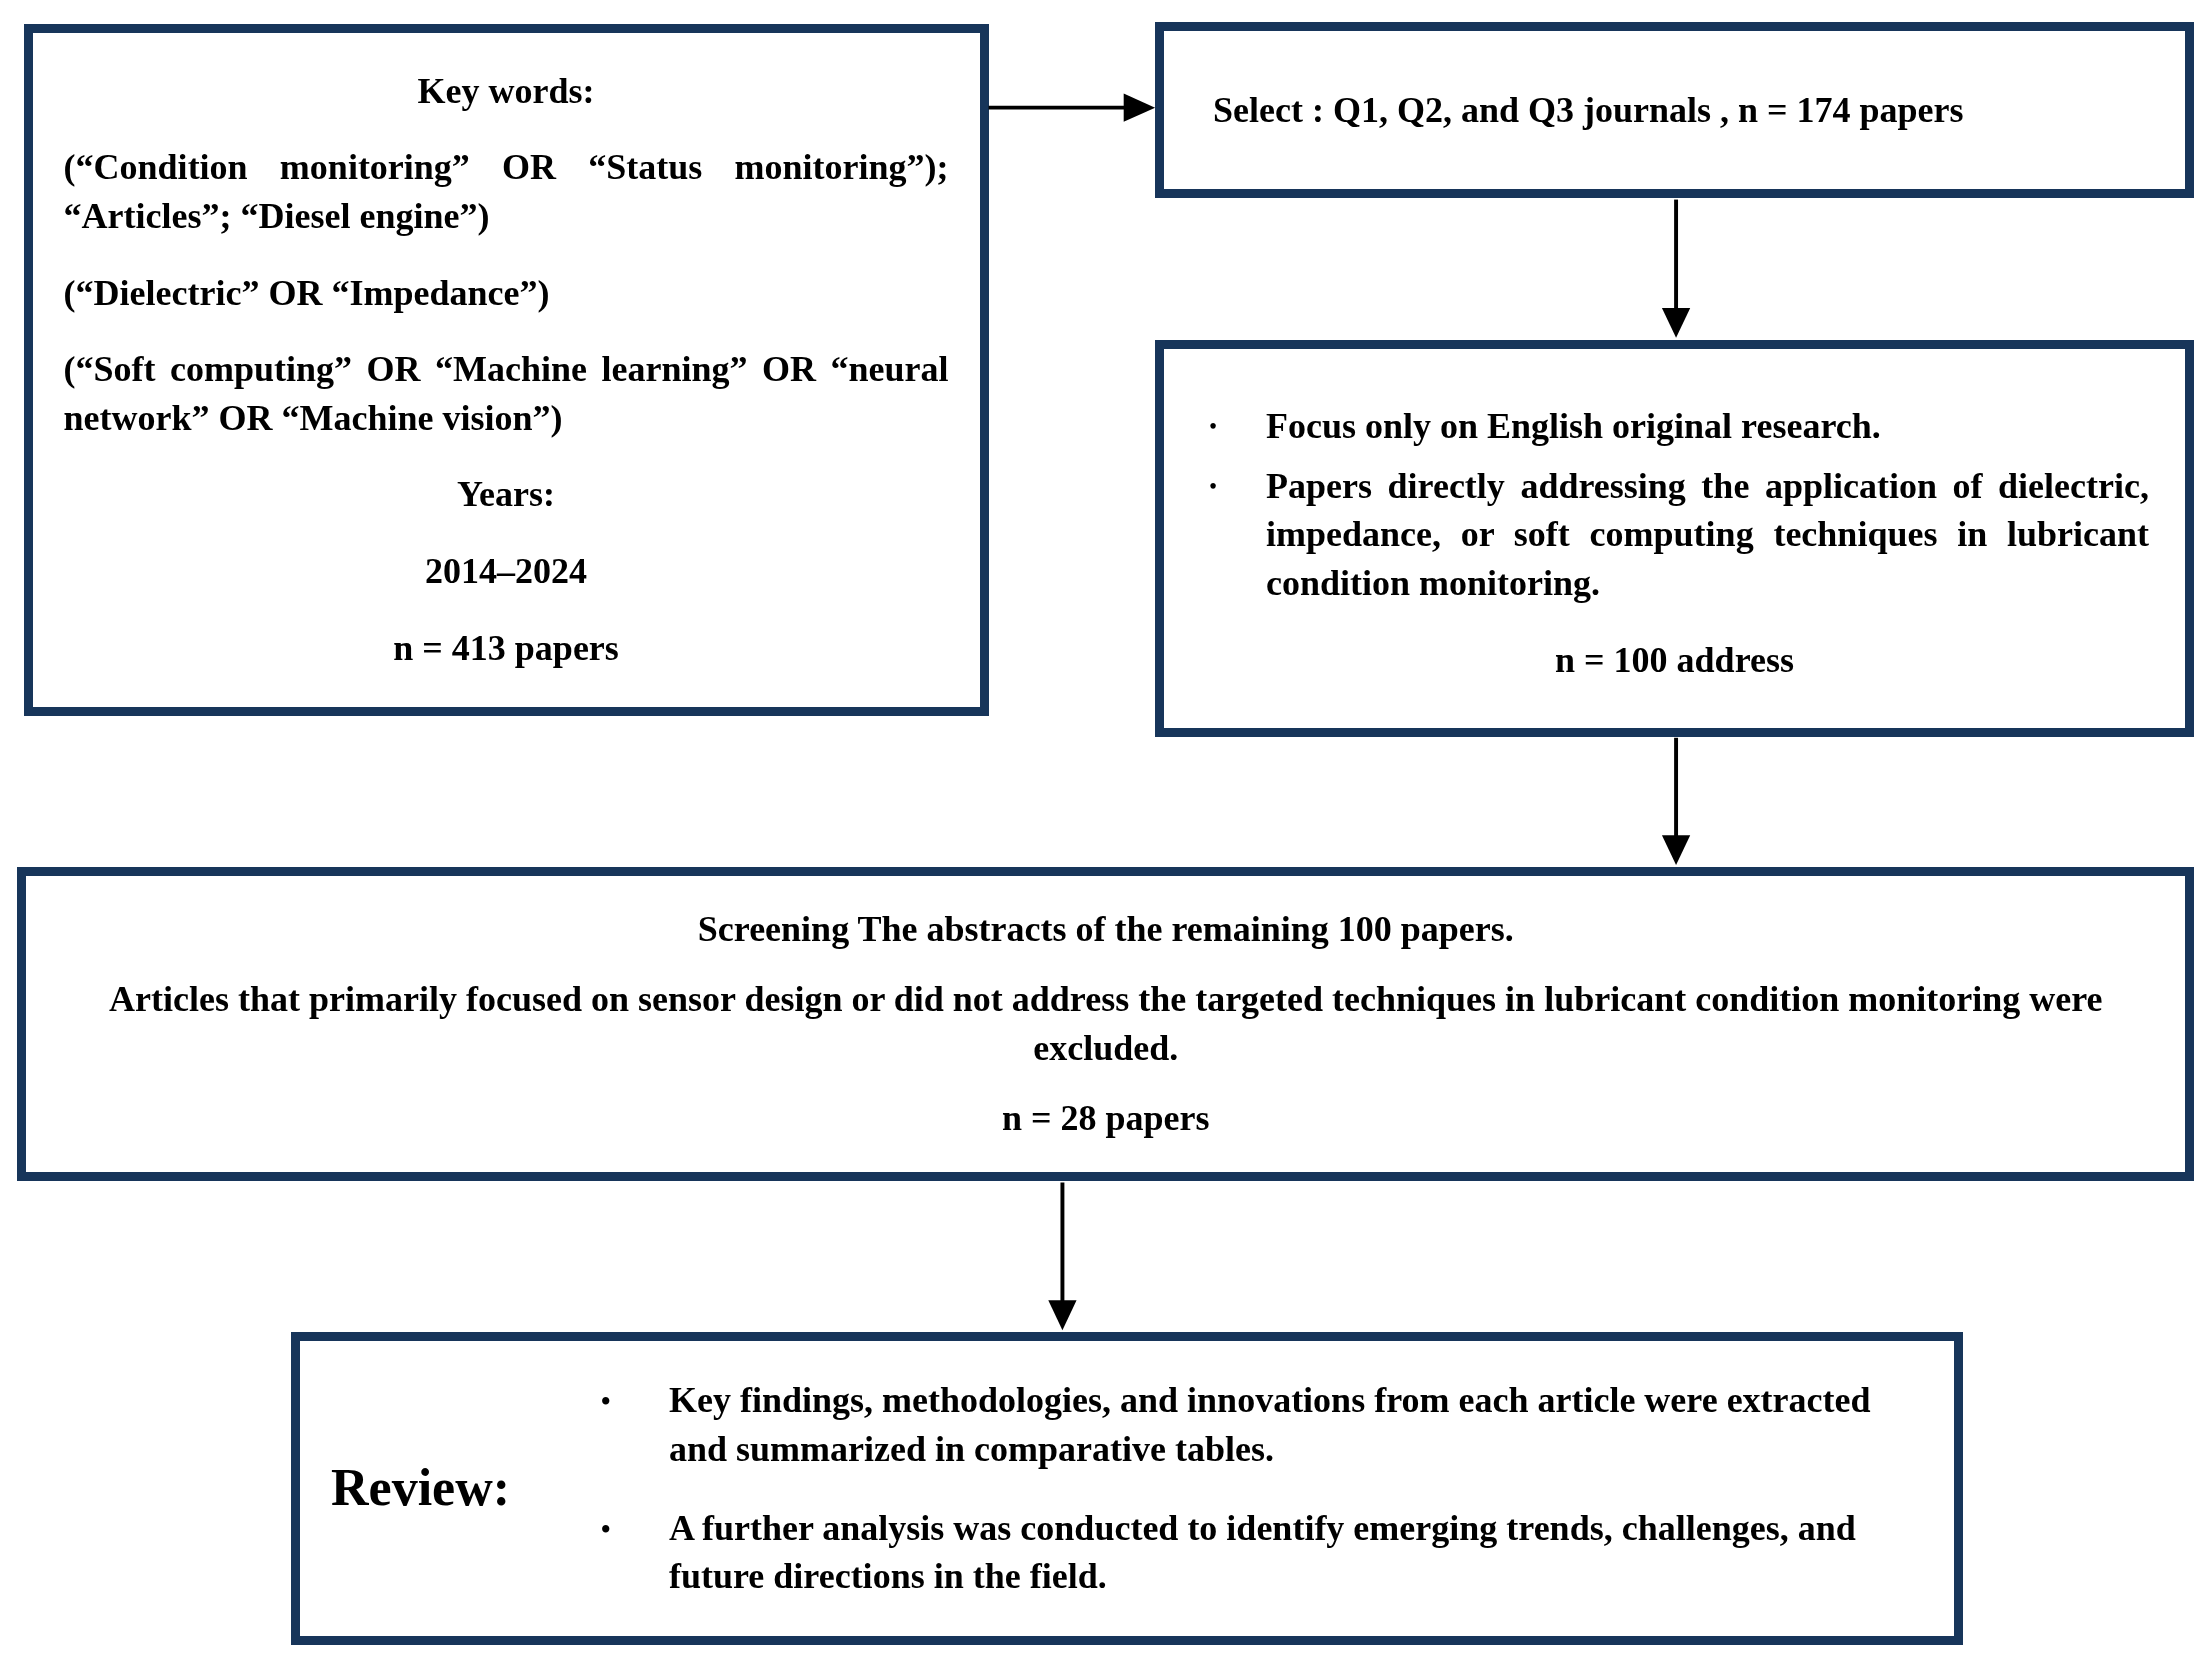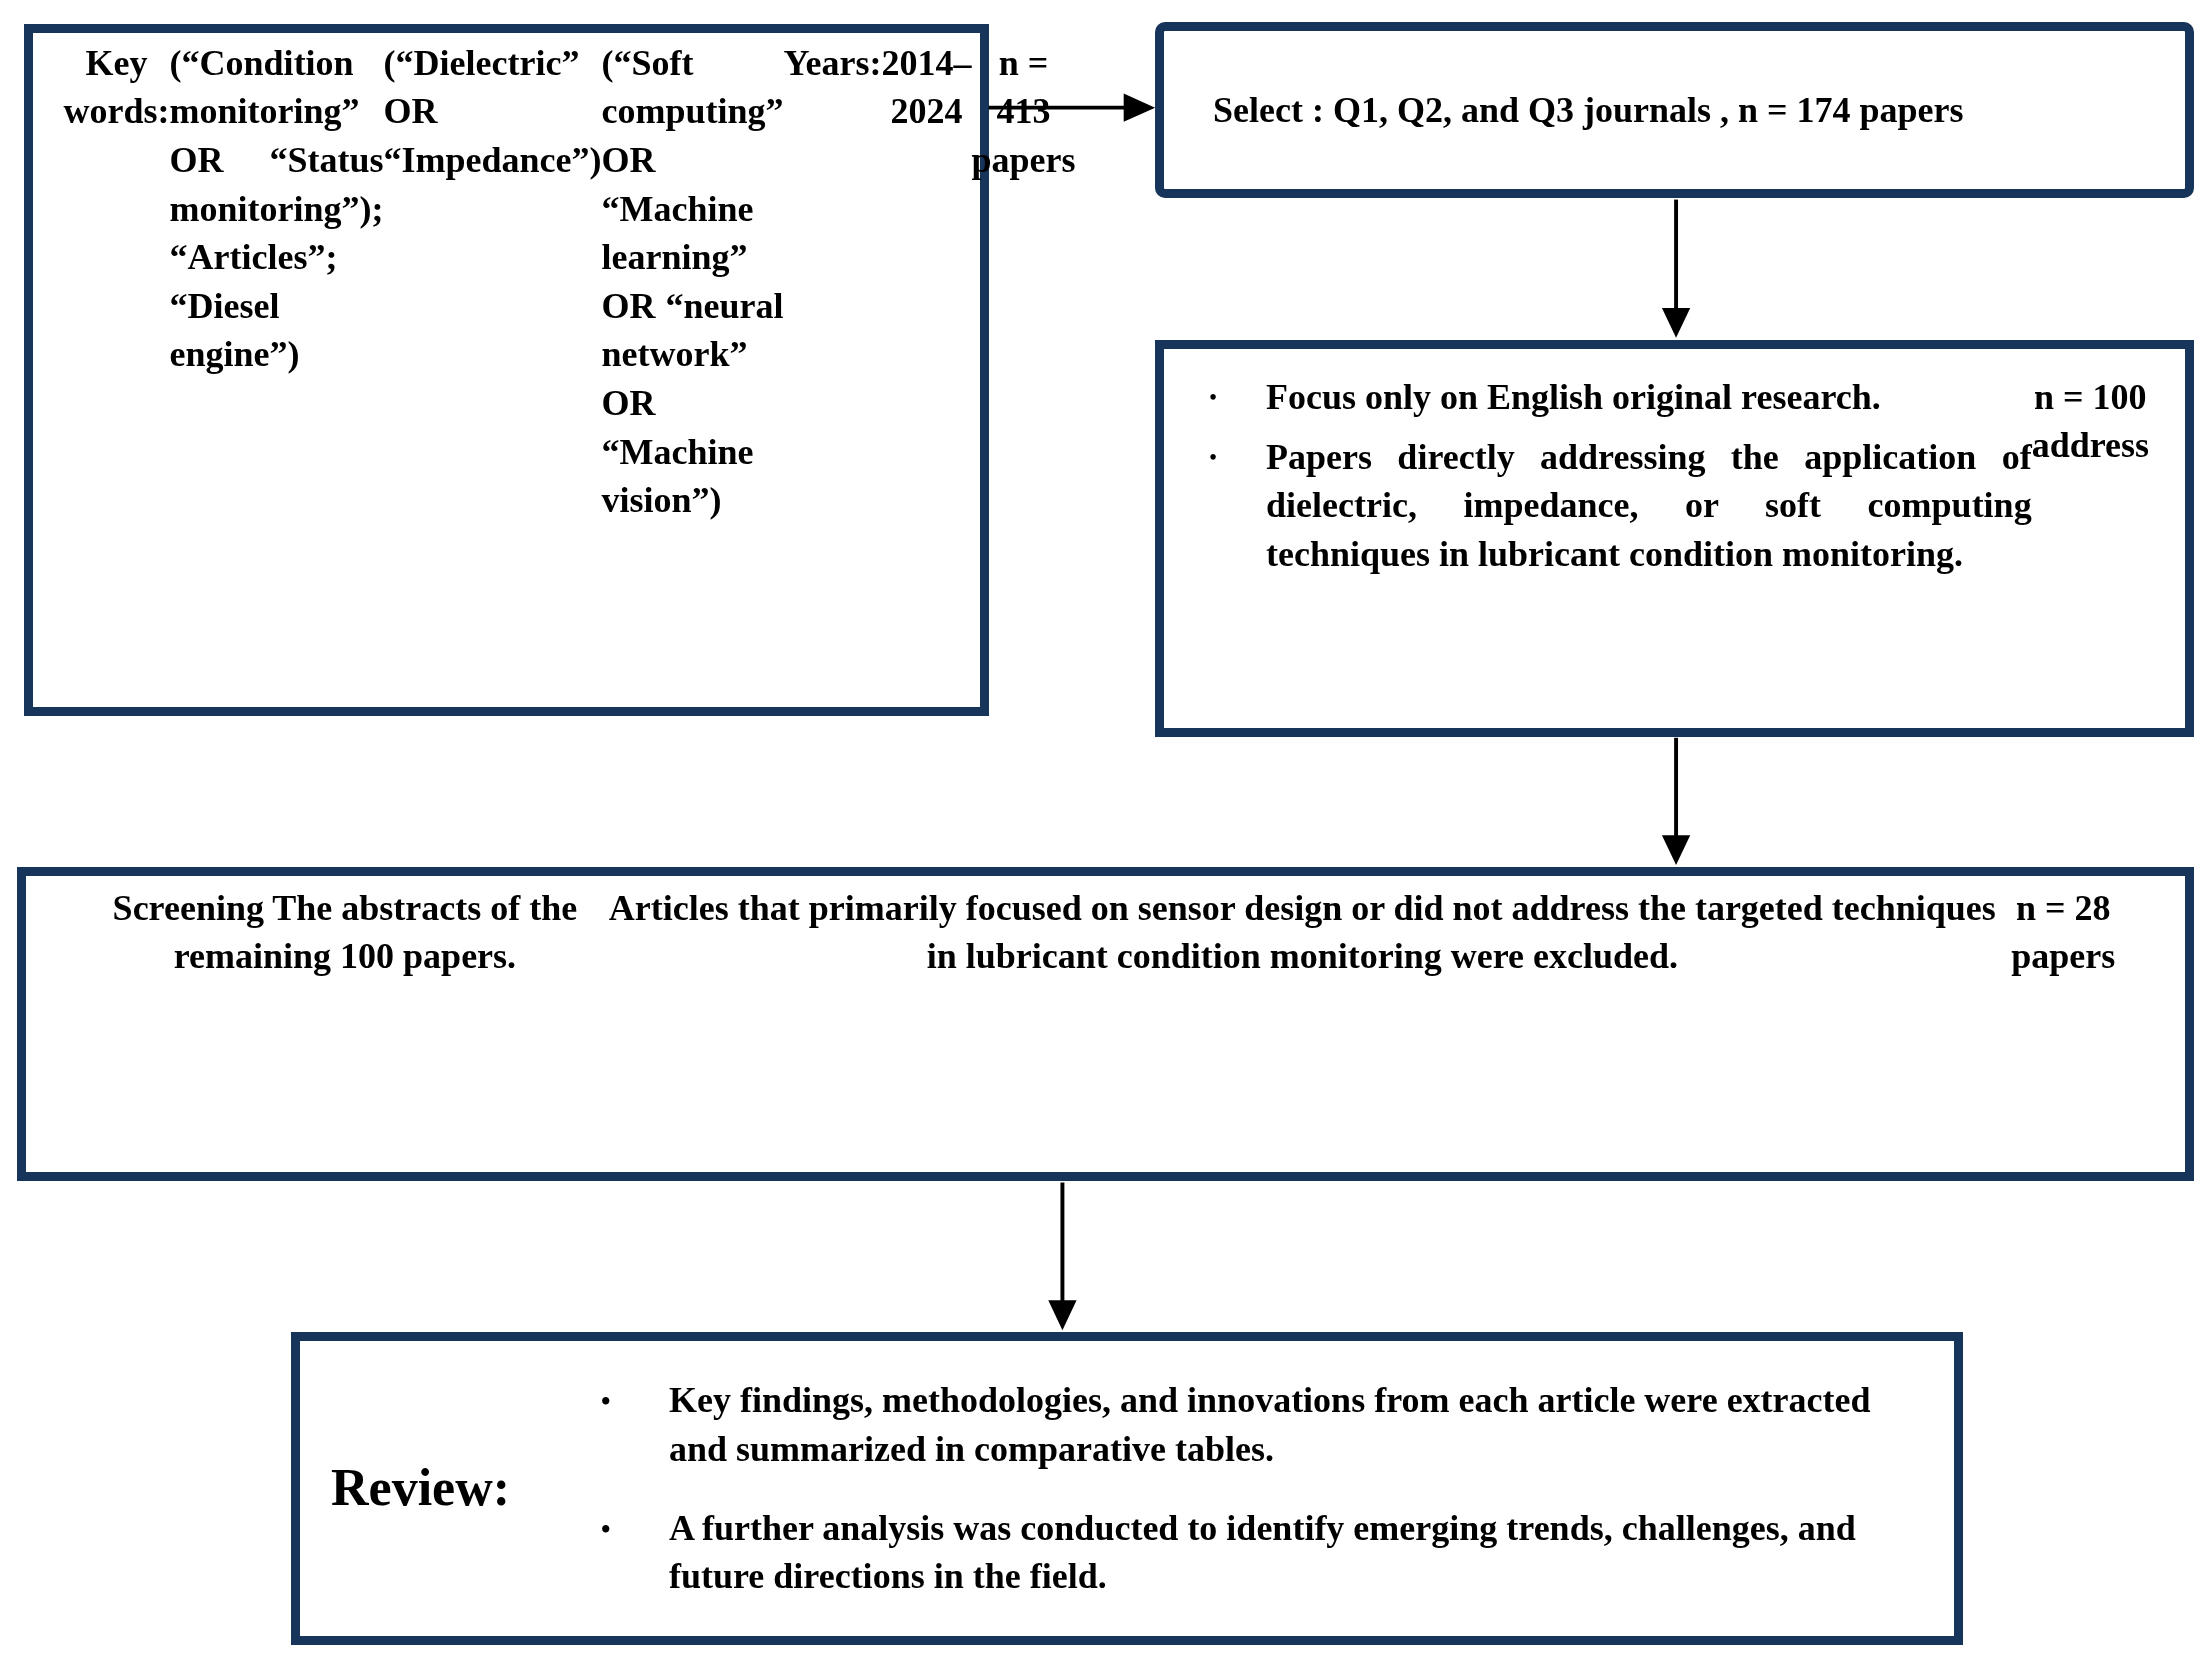--- a/index.html
+++ b/index.html
@@ -18,41 +18,40 @@
   }
   .box {
     position: absolute;
     border: 9.4px solid var(--box-border, #17355a);
     background: #ffffff;
     font-size: 36px;
     line-height: 1.35;
   }
   .col-even {
     display: flex;
-    flex-direction: row;
+    flex-direction: column;
     justify-content: space-evenly;
   }
   .center { text-align: center; }
   .just { text-align: justify; }
 
   
   .box-keywords {
     left: 23.6px; top: 23.6px;
     width: 965px; height: 692px;
     padding: 6.3px 31px;
   }
 
   
   .box-select {
     left: 1155px; top: 22px;
     width: 1039px; height: 176px;
     display: flex;
     align-items: center;
     padding-left: 49px;
-    border-radius: 10px;
   }
 
   
   .box-criteria {
     left: 1155px; top: 340px;
     width: 1039px; height: 397px;
     padding: 23.6px 36px 14px 36px;
   }
   .bullet-row {
     display: flex;

